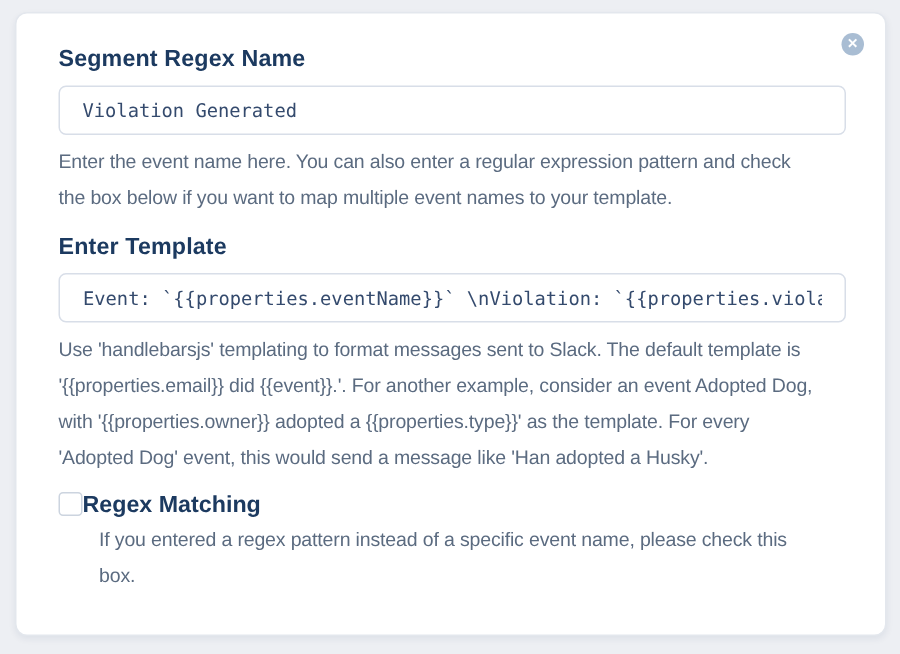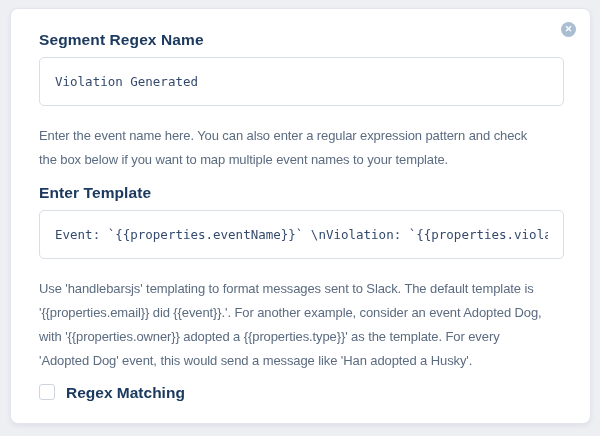--- a/index.html
+++ b/index.html
@@ -45,36 +45,36 @@
   .field-label {
     font-size: 15.5px;
     font-weight: 600;
     color: #1c3a60;
     letter-spacing: 0.1px;
   }
 
   .text-input {
     display: block;
     width: 100%;
-    height: 49px;
+    height: 33px;
     margin-top: 8px;
     border: 1px solid #d8dee8;
     border-radius: 5px;
     padding: 0 15px;
     font-family: "DejaVu Sans Mono", monospace;
     font-size: 12.5px;
     color: #344a6d;
     background: #ffffff;
     outline: none;
     white-space: nowrap;
     overflow: hidden;
   }
 
   .help-text {
-    margin-top: 18px;
+    margin-top: 6px;
     font-size: 13px;
     line-height: 24px;
     letter-spacing: -0.1px;
     color: #5b6b80;
     white-space: pre;
   }
 
   .section-gap {
     margin-top: 12px;
   }
@@ -92,21 +92,20 @@
     height: 16px;
     border: 1px solid #ccd4df;
     border-radius: 3px;
     background: #ffffff;
     margin: 1px 0 0 0;
     flex: 0 0 auto;
     cursor: pointer;
   }
 
   .checkbox-label {
-    margin-left: 11px;
     font-size: 15.5px;
     font-weight: 600;
     color: #1c3a60;
     line-height: 19px;
     cursor: default;
   }
 
   .checkbox-help {
     margin: 2px 0 0 27px;
     font-size: 13px;
@@ -137,14 +136,16 @@
   <div class="help-text">Use 'handlebarsjs' templating to format messages sent to Slack. The default template is
 '{{properties.email}} did {{event}}.'. For another example, consider an event Adopted Dog,
 with '{{properties.owner}} adopted a {{properties.type}}' as the template. For every
 'Adopted Dog' event, this would send a message like 'Han adopted a Husky'.</div>
 
   <div class="checkbox-row">
     <input type="checkbox" class="checkbox" style="">
     <div class="checkbox-label">Regex Matching</div>
   </div>
 
+  <div class="checkbox-help">If you entered a regex pattern instead of a specific event name, please check this
+box.</div>
 
 </div>
 
 </body></html>

